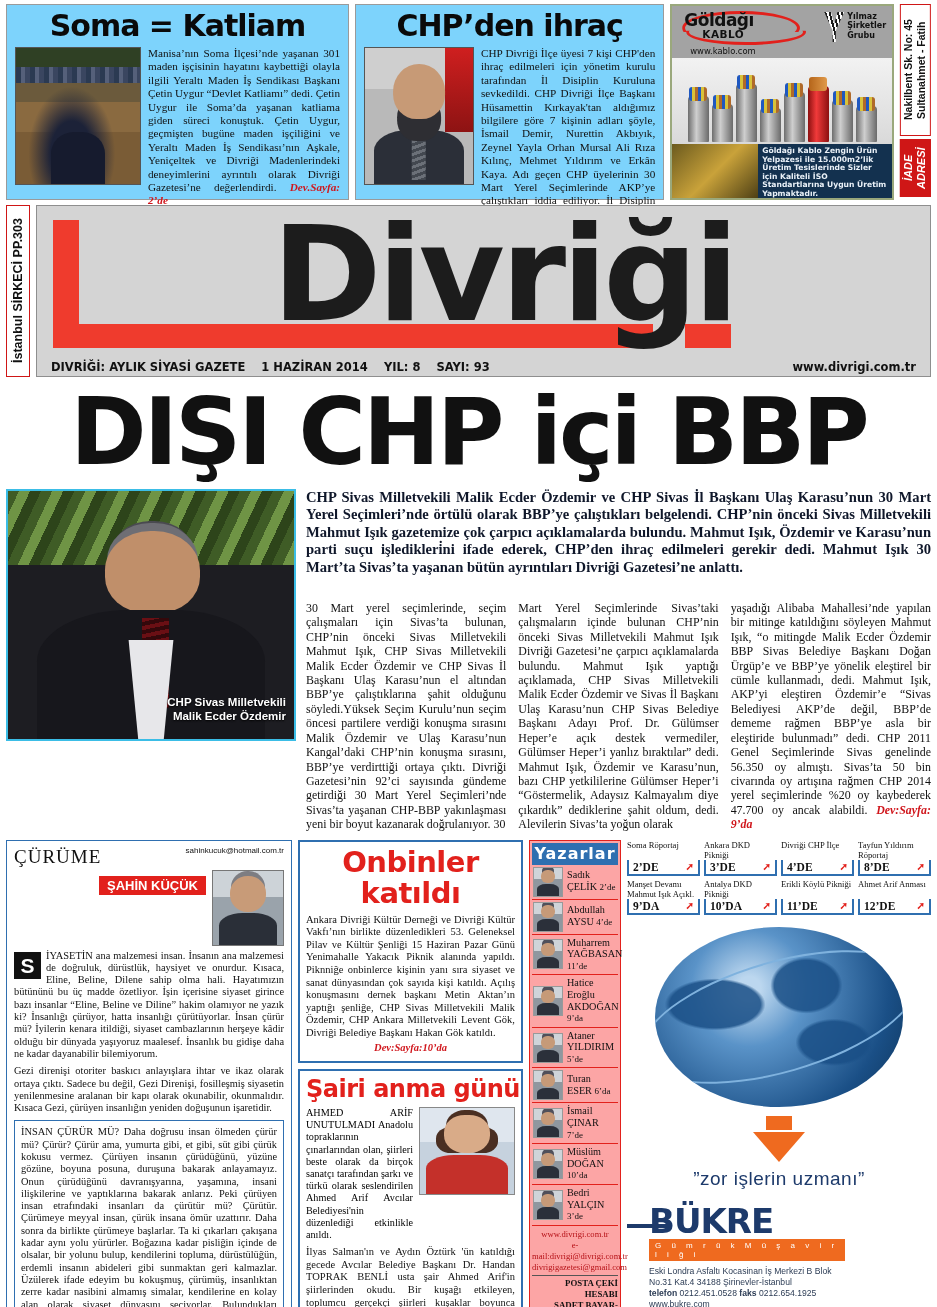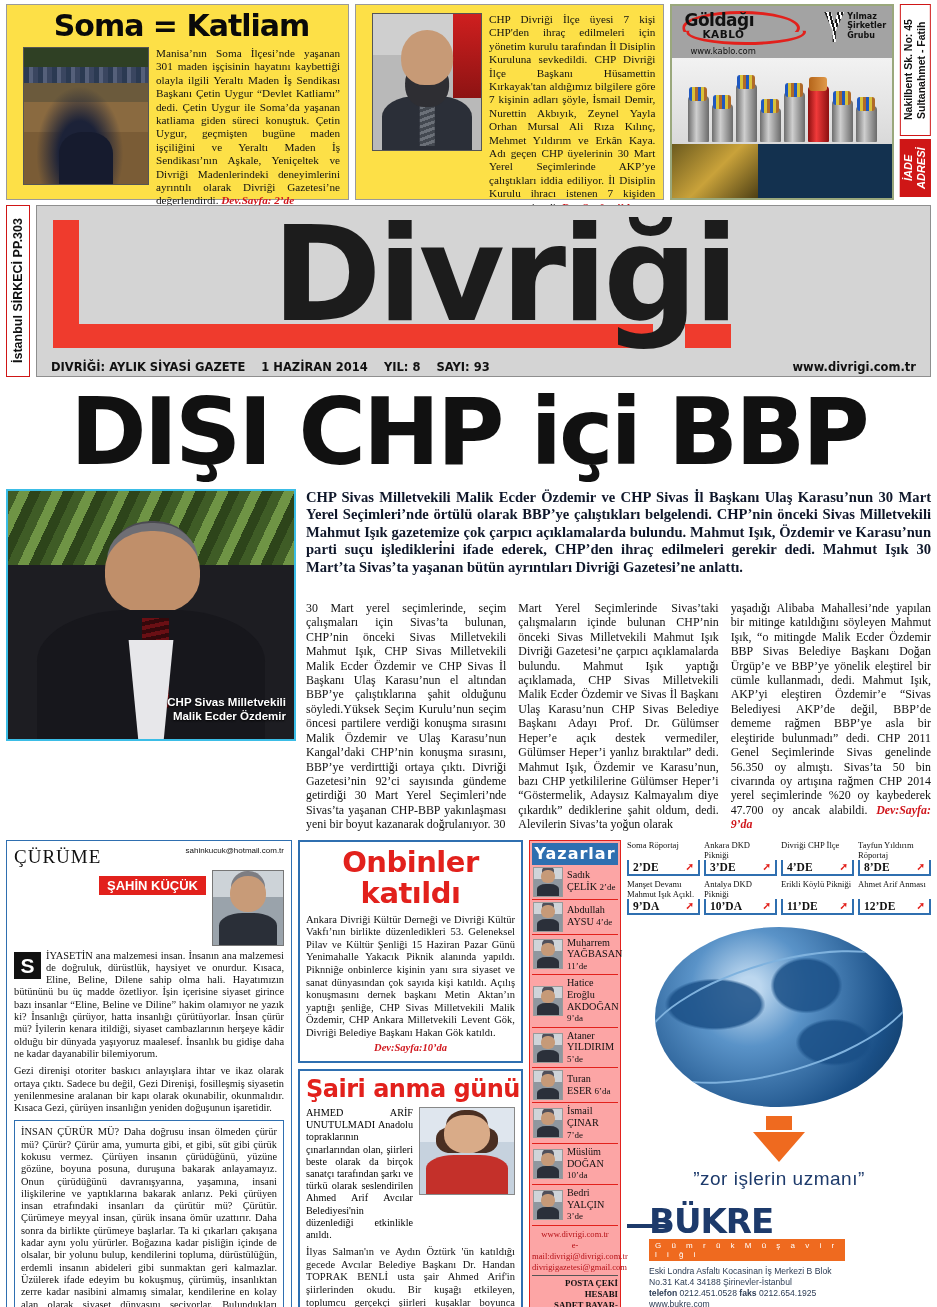--- a/index.html
+++ b/index.html
@@ -9,23 +9,23 @@
     background: #ffffff;
     font-family: "Liberation Serif", serif;
     overflow: hidden;
     position: relative;
   }
   .page { width: 937px; height: 1307px; position: relative; padding: 4px 6px; }
 
   
   .topstrip { display: flex; gap: 6px; height: 196px; }
   .teaser {
-    background: #fde047;
+    background: #7dd3fc;
     border: 1px solid #9a9a9a;
-    padding: 4px 8px 6px 16px;
+    padding: 4px 8px 6px 8px;
     position: relative;
   }
   .teaser-1 { width: 355px; }
   .teaser-2 { width: 320px; }
   .teaser-head {
     font-family: "DejaVu Sans", sans-serif;
     font-weight: bold;
     font-size: 30px;
     letter-spacing: -1px;
     line-height: 34px;
@@ -387,20 +387,21 @@
       <div class="teaser-body">
         <div class="teaser-photo ph-soma"></div>
         <div class="teaser-text">
           <span>Manisa’nın Soma İlçesi’nde yaşanan 301 maden işçisinin hayatını kaybettiği olayla ilgili Yeraltı Maden İş Sendikası Başkanı Çetin Uygur “Devlet Katliamı” dedi. Çetin Uygur ile Soma’da yaşanan katliama giden süreci konuştuk. Çetin Uygur, geçmişten bugüne maden işçiliğini ve Yeraltı Maden İş Sendikası’nın Aşkale, Yeniçeltek ve Divriği Madenlerindeki deneyimlerini  ayrıntılı olarak Divriği Gazetesi’ne değerlendirdi.</span>
           <span class="devsayfa">Dev.Sayfa: 2’de</span>
         </div>
       </div>
     </div>
 
     <div class="teaser teaser-2">
+      <div class="teaser-head">CHP’den ihraç</div>
       <div class="teaser-body">
         <div class="teaser-photo ph-man">
           <div class="ph-man-suit"></div>
         </div>
         <div class="teaser-text">
           <span>CHP Divriği İlçe üyesi 7 kişi CHP'den ihraç edilmeleri için yönetim kurulu tarafından İl Disiplin Kuruluna sevkedildi. CHP Divriği İlçe Başkanı Hüsamettin Kırkayak'tan aldığımız bilgilere göre 7 kişinin adları şöyle, İsmail Demir, Nurettin Akbıyık, Zeynel Yayla Orhan Mursal Ali Rıza Kılınç, Mehmet Yıldırım ve Erkân Kaya. Adı geçen CHP üyelerinin 30 Mart Yerel Seçimlerinde AKP’ye çalıştıkları iddia ediliyor. İl Disiplin Kurulu ihracı istenen 7 kişiden savunma istedi.</span>
           <span class="devsayfa">Dev.Sayfa: 4’de</span>
         </div>
       </div>
     </div>
@@ -424,20 +425,21 @@
         <div class="cab" style="height:38px"></div>
         <div class="cab" style="height:58px"></div>
         <div class="cab" style="height:34px"></div>
         <div class="cab" style="height:50px"></div>
         <div class="cab red" style="height:56px"></div>
         <div class="cab" style="height:42px"></div>
         <div class="cab" style="height:36px"></div>
       </div>
       <div class="gold-blue">
         <div class="gold-blue-img"></div>
+        <div class="gold-blue-txt">Göldağı Kablo Zengin Ürün Yelpazesi ile 15.000m2’lik Üretim Tesislerinde Sizler için Kaliteli İSO Standartlarına Uygun Üretim Yapmaktadır.</div>
       </div>
 
     </div>
 
     <div class="vert-right">
       <div class="vbox vbox-addr">Nakilbent Sk. No: 45
 Sultanahmet - Fatih</div>
       <div class="vbox vbox-iade">İADE ADRESİ</div>
     </div>
   </div>

